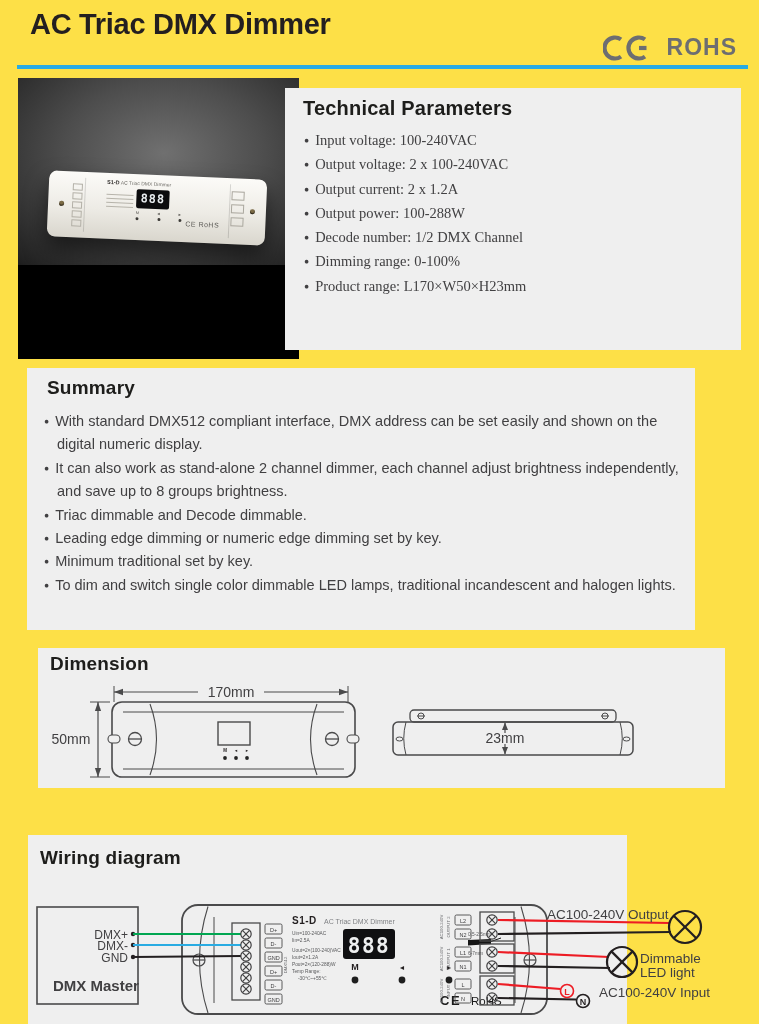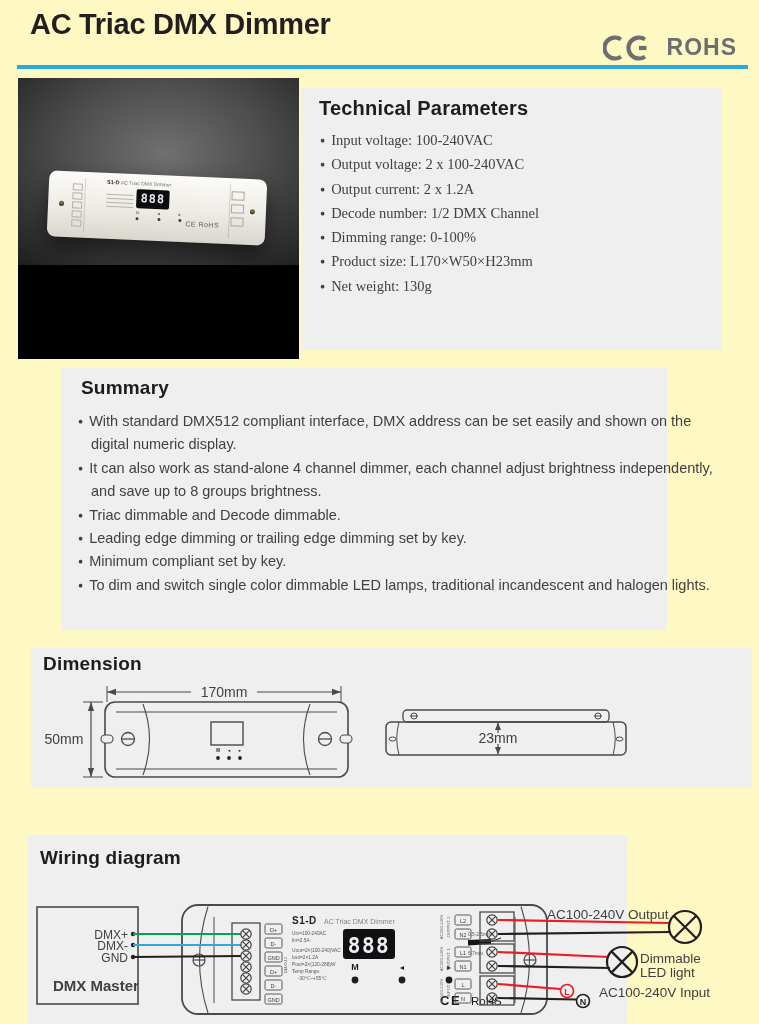--- a/index.html
+++ b/index.html
@@ -1,16 +1,16 @@
 <!DOCTYPE html>
 <html><head>
 <meta charset="utf-8">
 <style>
   html,body{margin:0;padding:0;background:#fff;}
-  .page{position:relative;width:759px;height:1024px;background:#fef9c3;overflow:hidden;
+  .page{position:relative;width:759px;height:1024px;background:#fde047;overflow:hidden;
         font-family:"Liberation Sans","DejaVu Sans",sans-serif;color:#414042;}
 
   
   .title{position:absolute;left:30px;top:8px;font-size:29px;font-weight:bold;color:#231f20;letter-spacing:-0.3px;margin:0;}
   .certs{position:absolute;right:22px;top:34px;display:flex;align-items:center;gap:16px;}
   .rohs{font-size:23px;font-weight:bold;color:#6d6e71;letter-spacing:1px;}
   .divider{position:absolute;left:17px;top:65px;width:731px;height:4px;background:#29abe2;}
 
   
   .photo{position:absolute;left:18px;top:78px;width:281px;height:281px;background:#000;overflow:hidden;}
@@ -37,25 +37,25 @@
               line-height:19px;text-align:center;letter-spacing:1px;}
   .pd-btns{position:absolute;left:88px;top:36px;width:46px;display:flex;justify-content:space-between;
            font-size:4px;color:#55534f;}
   .pd-dots{position:absolute;left:88px;top:43px;width:46px;display:flex;justify-content:space-between;}
   .pd-dots i{width:3px;height:3px;border-radius:50%;background:#3c3a37;display:block;}
   .pd-ce{position:absolute;left:138px;top:44px;font-size:7px;color:#5c5a56;letter-spacing:.5px;}
 
   
   .panel{position:absolute;background:#efefef;}
   .panel h2{position:absolute;margin:0;font-size:19px;font-weight:bold;color:#1d1d1b;letter-spacing:.2px;}
-  .p-tech{left:301px;top:88px;width:420px;height:262px;}
+  .p-tech{left:285px;top:88px;width:420px;height:262px;padding-left:36px;}
   .p-tech h2{left:18px;top:9px;font-size:20px;}
-  .p-sum{left:27px;top:368px;width:606px;height:262px;margin-left:34px;}
+  .p-sum{left:27px;top:368px;width:668px;height:262px;}
   .p-sum h2{left:20px;top:9px;}
-  .p-dim{left:31px;top:648px;width:687px;height:140px;padding-left:34px;}
+  .p-dim{left:38px;top:648px;width:687px;height:140px;}
   .p-dim h2{left:12px;top:5px;}
   .p-wire{left:28px;top:835px;width:599px;height:200px;}
   .p-wire h2{left:12px;top:12px;}
   .p-wire h3{position:absolute;left:14px;top:41px;margin:0;font-size:15px;font-weight:bold;color:#1d1d1b;}
 
   ul.blist{list-style:none;margin:0;padding:0;position:absolute;}
   ul.blist li{padding-left:13px;text-indent:-13px;white-space:pre-line;}
   ul.blist li::before{content:"●";font-size:8.5px;margin-right:6px;vertical-align:2px;}
   .tech-list{left:19px;top:40px;right:14px;font-size:14.5px;line-height:24.3px;color:#414042;font-family:Liberation Serif, serif;}
   .sum-list{left:17px;top:42px;width:684px;font-size:14.5px;line-height:23.4px;color:#414042;}
@@ -139,37 +139,37 @@
       <div class="pd-ce">CE RoHS</div>
     </div>
   </div>
 
   <div class="panel p-tech">
     <h2>Technical Parameters</h2>
     <ul class="blist tech-list">
       <li>Input voltage: 100-240VAC</li>
       <li>Output voltage: 2 x 100-240VAC</li>
       <li>Output current: 2 x 1.2A</li>
+      <li>Output power: 100-288W</li>
       <li>Decode number: 1/2 DMX Channel</li>
       <li>Dimming range: 0-100%</li>
-      <li>Product size: L170×W50×H23mm</li>
-      <li>Net weight: 130g</li>
+      <li>Product range: L170×W50×H23mm</li>
     </ul>
   </div>
 
   <div class="panel p-sum">
     <h2>Summary</h2>
     <ul class="blist sum-list">
       <li>With standard DMX512 compliant interface, DMX address can be set easily and shown on the
 digital numeric display.</li>
-      <li>It can also work as stand-alone 4 channel dimmer, each channel adjust brightness independently,
+      <li>It can also work as stand-alone 2 channel dimmer, each channel adjust brightness independently,
 and save up to 8 groups brightness.</li>
       <li>Triac dimmable and Decode dimmable.</li>
-      <li>Leading edge dimming or trailing edge dimming set by key.</li>
-      <li>Minimum compliant set by key.</li>
+      <li>Leading edge dimming or numeric edge dimming set by key.</li>
+      <li>Minimum traditional set by key.</li>
       <li>To dim and switch single color dimmable LED lamps, traditional incandescent and halogen lights.</li>
     </ul>
   </div>
 
   <div class="panel p-dim">
     <h2>Dimension</h2>
     <svg width="703" height="140" viewBox="0 0 703 140">
 
       <g>
 

